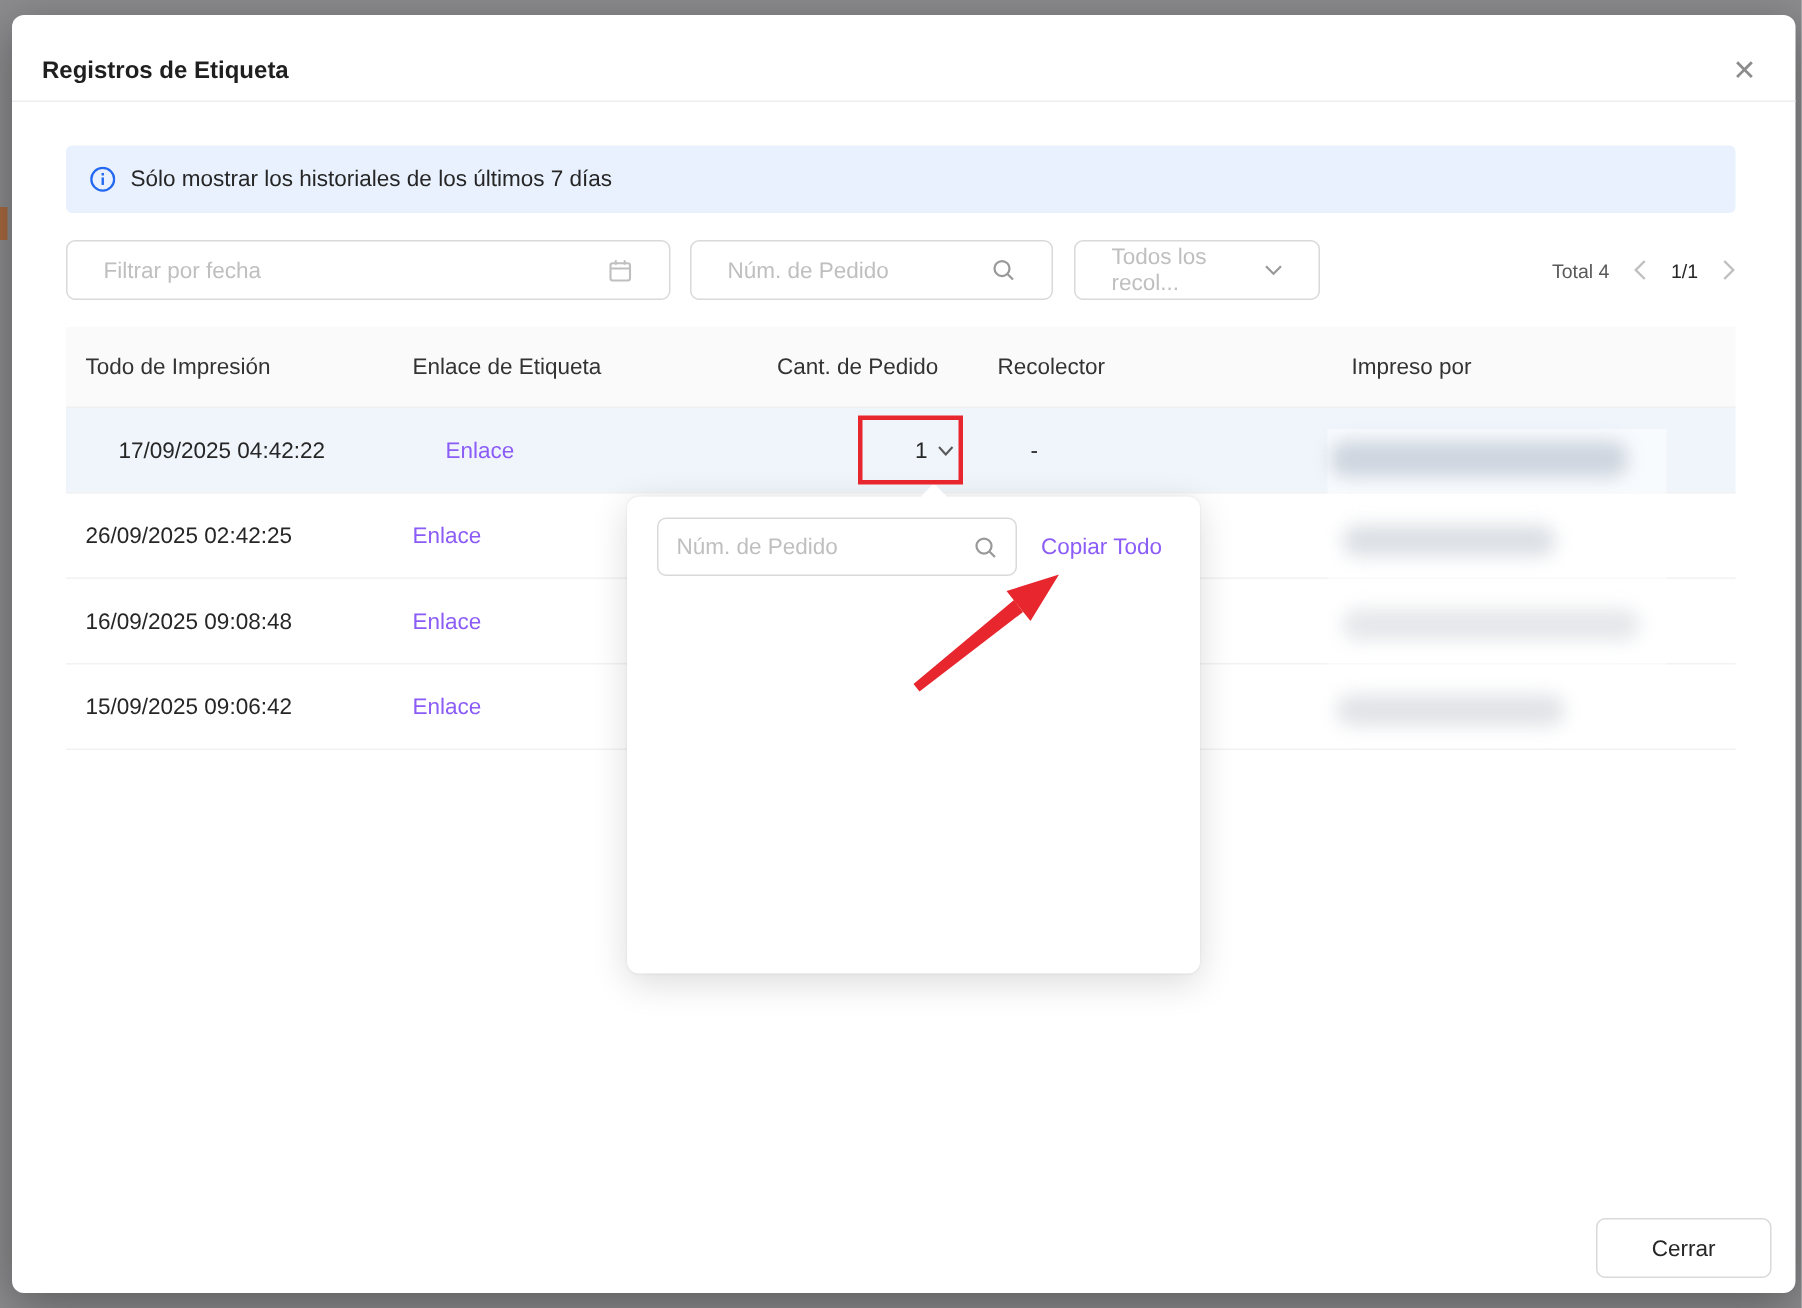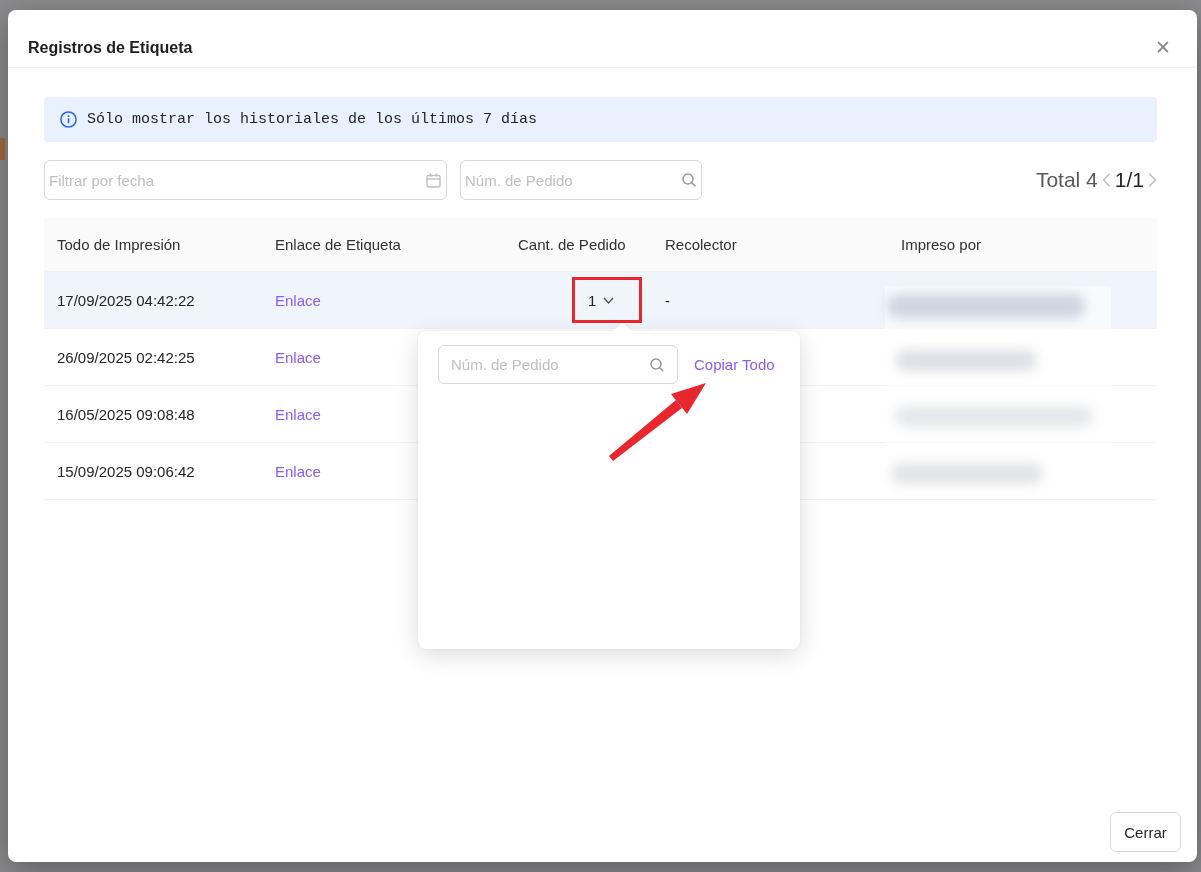--- a/index.html
+++ b/index.html
@@ -11,41 +11,41 @@
 
   
   .modal{position:absolute;left:8px;top:10px;width:1189px;height:852px;background:#fff;
     border-radius:8px;box-shadow:0 8px 32px rgba(0,0,0,.35);}
   .modal-header{display:flex;align-items:center;height:58px;padding:18px 26px 0 20px;
     border-bottom:1px solid #ededed;}
   .modal-title{font-size:16px;font-weight:700;color:#1f1f1f;}
   .modal-close{margin-left:auto;color:#8c8c8c;font-size:19px;line-height:1;cursor:pointer;}
 
   .banner{margin:29px 40px 0 36px;height:45px;display:flex;align-items:center;gap:10px;
-    padding:0 16px;background:#e8f1fd;border-radius:4px;font-size:15px;color:#262626;font-family:Liberation Mono, monospace;}
+    padding:0 16px;background:#e8f1fd;border-radius:4px;font-size:15px;color:#262626;}
 
   .filters{margin:18px 40px 0 36px;display:flex;align-items:center;}
   .fake-input{height:40px;border:1px solid #d9d9d9;border-radius:6px;display:flex;
-    align-items:center;justify-content:space-between;padding:0 4px;background:#fff;
+    align-items:center;justify-content:space-between;padding:0 24px;background:#fff;
     font-size:15px;color:#bfbfbf;cursor:pointer;}
   .date-input{width:403px;}
   .order-input{width:242px;margin-left:13px;}
   .collector-select{width:164px;margin-left:14px;}
-  .pagination{margin-left:auto;display:flex;align-items:center;gap:4px;font-size:21px;}
+  .pagination{margin-left:auto;display:flex;align-items:center;gap:16px;font-size:13px;}
   .total-label{color:#595959;}
   .page-indicator{color:#262626;}
   .pg-btn{display:flex;align-items:center;color:#bfbfbf;cursor:pointer;}
 
   .table{margin:18px 40px 0 36px;}
   .thead,.trow{display:grid;grid-template-columns:218px 243px 147px 236px 1fr;align-items:center;}
   .thead{background:#fafafa;height:54px;border-bottom:1px solid #f0f0f0;}
   .thead>div{padding-left:13px;font-size:15px;font-weight:500;color:#333;}
   .trow{height:57px;border-bottom:1px solid #f2f2f2;font-size:15px;color:#262626;}
   .trow>div{padding-left:13px;}
-  .trow.active{background:#f0f5fc;}
+  .trow.active{background:#f0f5fc;padding-left:22px;}
   .link{color:#8b5cf6;cursor:pointer;}
   .qty-trigger{display:inline-flex;align-items:center;gap:7px;margin-left:70px;cursor:pointer;
     color:#262626;}
   .qty-chevron{color:#595959;display:flex;}
 
   
   .blur-block{position:absolute;left:885px;top:286px;width:226px;height:202px;
     background:rgba(255,255,255,.55);z-index:5;}
   .smudge{position:absolute;border-radius:10px;filter:blur(6px);}
   .smudge.s1{left:2px;top:8px;width:198px;height:24px;background:#c9d1db;opacity:.9;}
@@ -63,21 +63,21 @@
   .popup-input{width:240px;height:39px;border:1px solid #d9d9d9;border-radius:6px;display:flex;
     align-items:center;justify-content:space-between;padding:0 12px;font-size:15px;color:#bfbfbf;}
   .copy-all{margin-left:16px;color:#8b5cf6;font-size:15px;cursor:pointer;}
   .order-item{margin-top:20px;padding-left:14px;font-size:15px;color:#595959;}
 
   
   .red-box{position:absolute;left:572px;top:277px;width:70px;height:46px;
     border:3px solid #e8262d;z-index:30;}
   .anno-arrow{position:absolute;left:0;top:0;z-index:40;pointer-events:none;}
 
-  .cerrar-btn{position:absolute;right:16px;bottom:10px;width:71px;height:40px;background:#fff;
+  .cerrar-btn{position:absolute;right:16px;bottom:10px;width:117px;height:40px;background:#fff;
     border:1px solid #d9d9d9;border-radius:6px;font-size:15px;color:#262626;cursor:pointer;
     font-family:"Liberation Sans", sans-serif;}
   svg{display:block;}
 </style>
 </head>
 <body>
 
 <div class="edge-accent"></div>
 
 <div class="modal">
@@ -108,20 +108,28 @@
             <line x1="11.5" y1="1.5" x2="11.5" y2="4.5"></line>
           </svg>
       </span>
     </div>
     <div class="fake-input order-input">
       <span>Núm. de Pedido</span>
       <span>
         <svg width="16" height="16" viewBox="0 0 16 16" fill="none" stroke="#999" stroke-width="1.5">
             <circle cx="7" cy="7" r="5"></circle>
             <line x1="10.8" y1="10.8" x2="14.3" y2="14.3"></line>
+          </svg>
+      </span>
+    </div>
+    <div class="fake-input collector-select">
+      <span>Todos los recol...</span>
+      <span>
+        <svg width="12" height="8" viewBox="0 0 12 8" fill="none" stroke="#999" stroke-width="1.5">
+            <polyline points="1,1.5 6,6.5 11,1.5"></polyline>
           </svg>
       </span>
     </div>
     <div class="pagination">
       <span class="total-label">Total 4</span>
       <span class="pg-btn">
         <svg width="9" height="14" viewBox="0 0 9 14" fill="none" stroke="#bfbfbf" stroke-width="1.6">
             <polyline points="7.5,1 1.5,7 7.5,13"></polyline>
           </svg>
       </span>
@@ -162,21 +170,21 @@
 
     <div class="trow">
       <div>26/09/2025 02:42:25</div>
       <div><span class="link">Enlace</span></div>
       <div></div>
         <div></div>
       <div></div>
     </div>
 
     <div class="trow">
-      <div>16/05/2025 09:08:48</div>
+      <div>16/09/2025 09:08:48</div>
       <div><span class="link">Enlace</span></div>
       <div></div>
         <div></div>
       <div></div>
     </div>
 
     <div class="trow">
       <div>15/09/2025 09:06:42</div>
       <div><span class="link">Enlace</span></div>
       <div></div>

